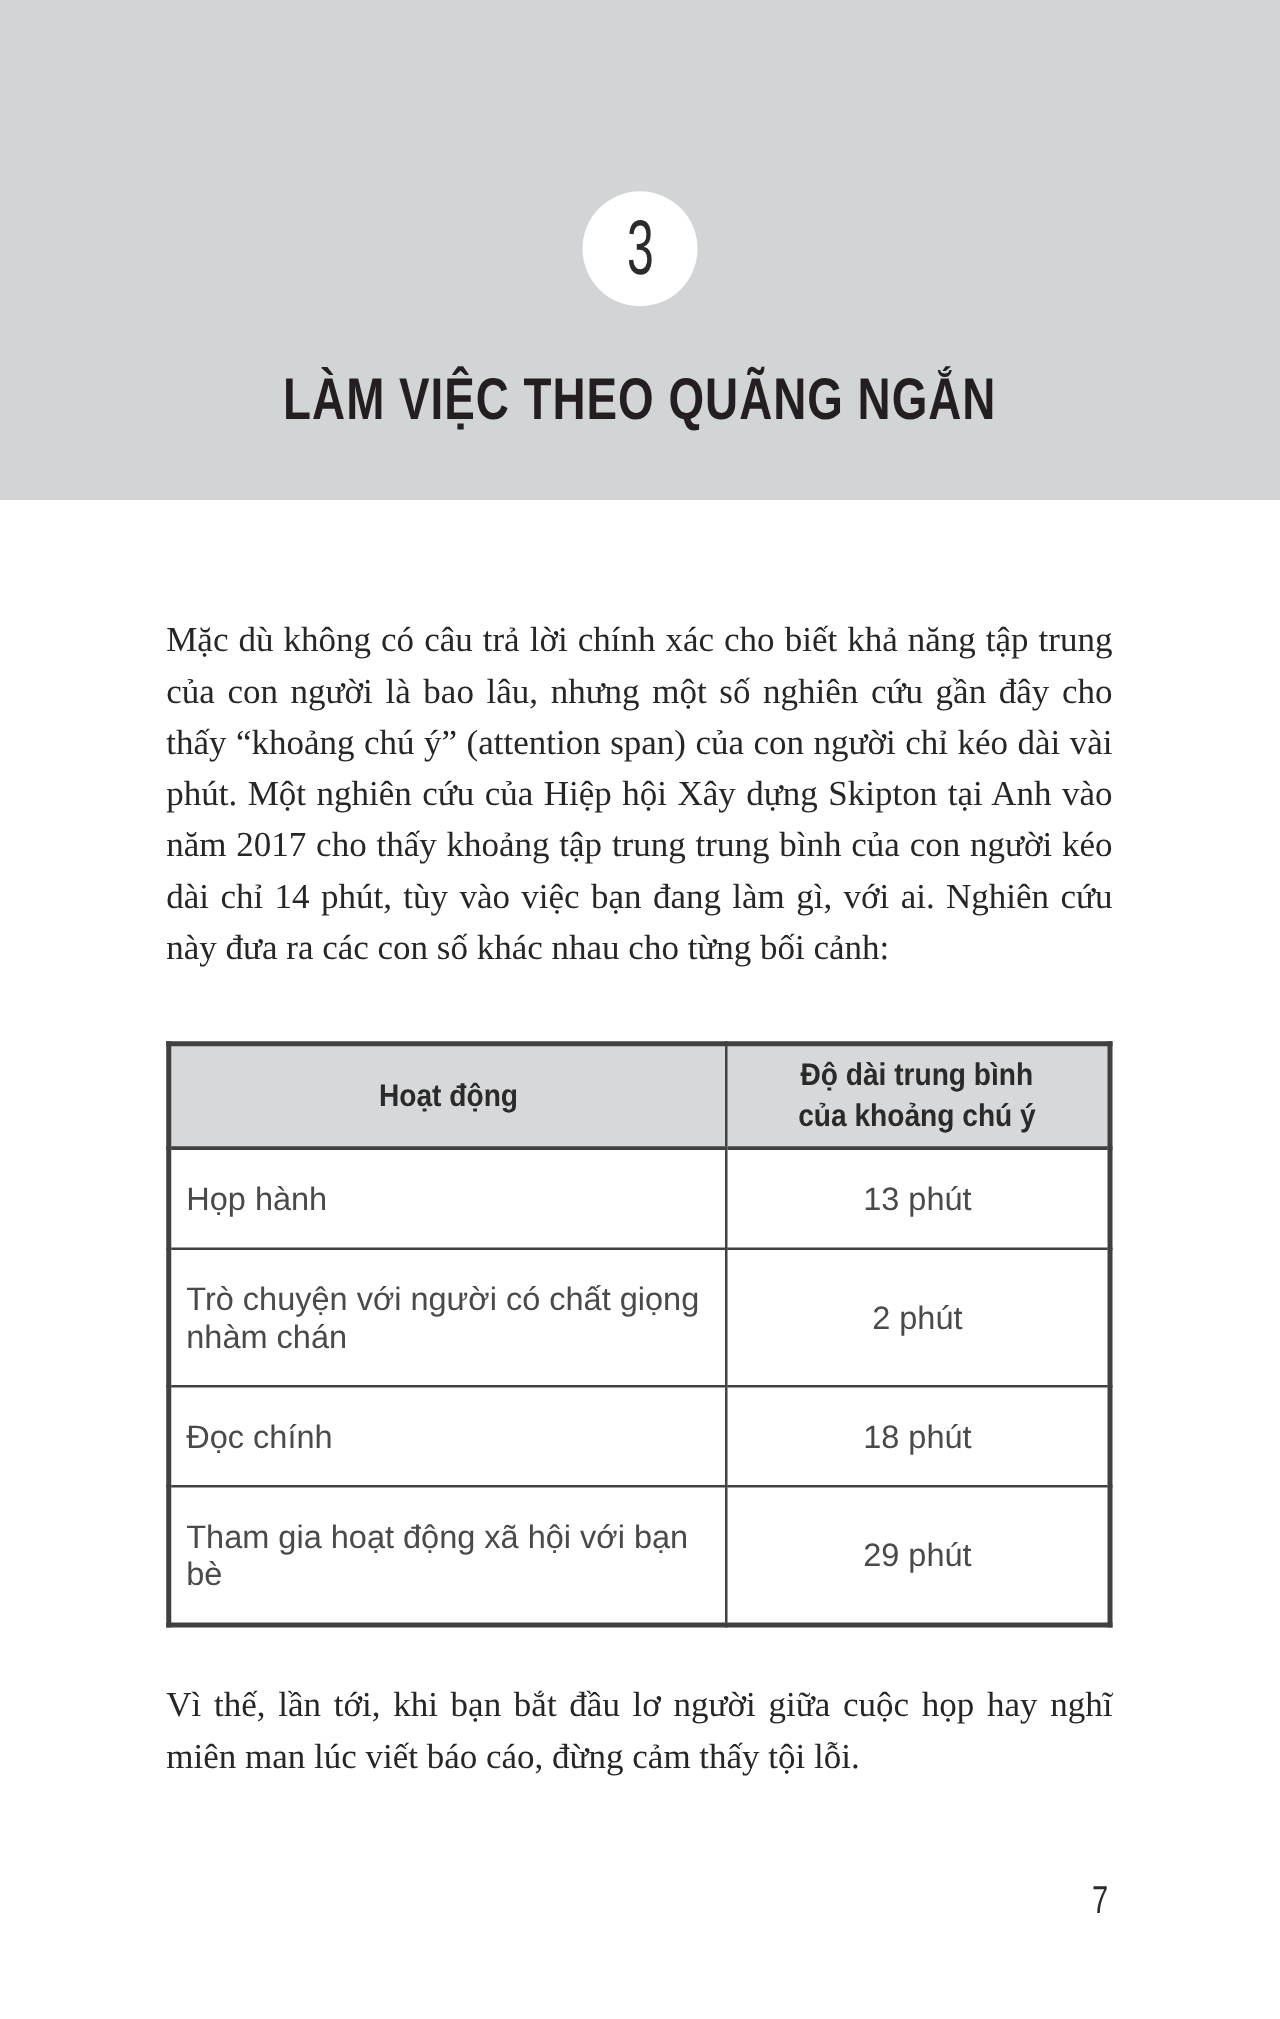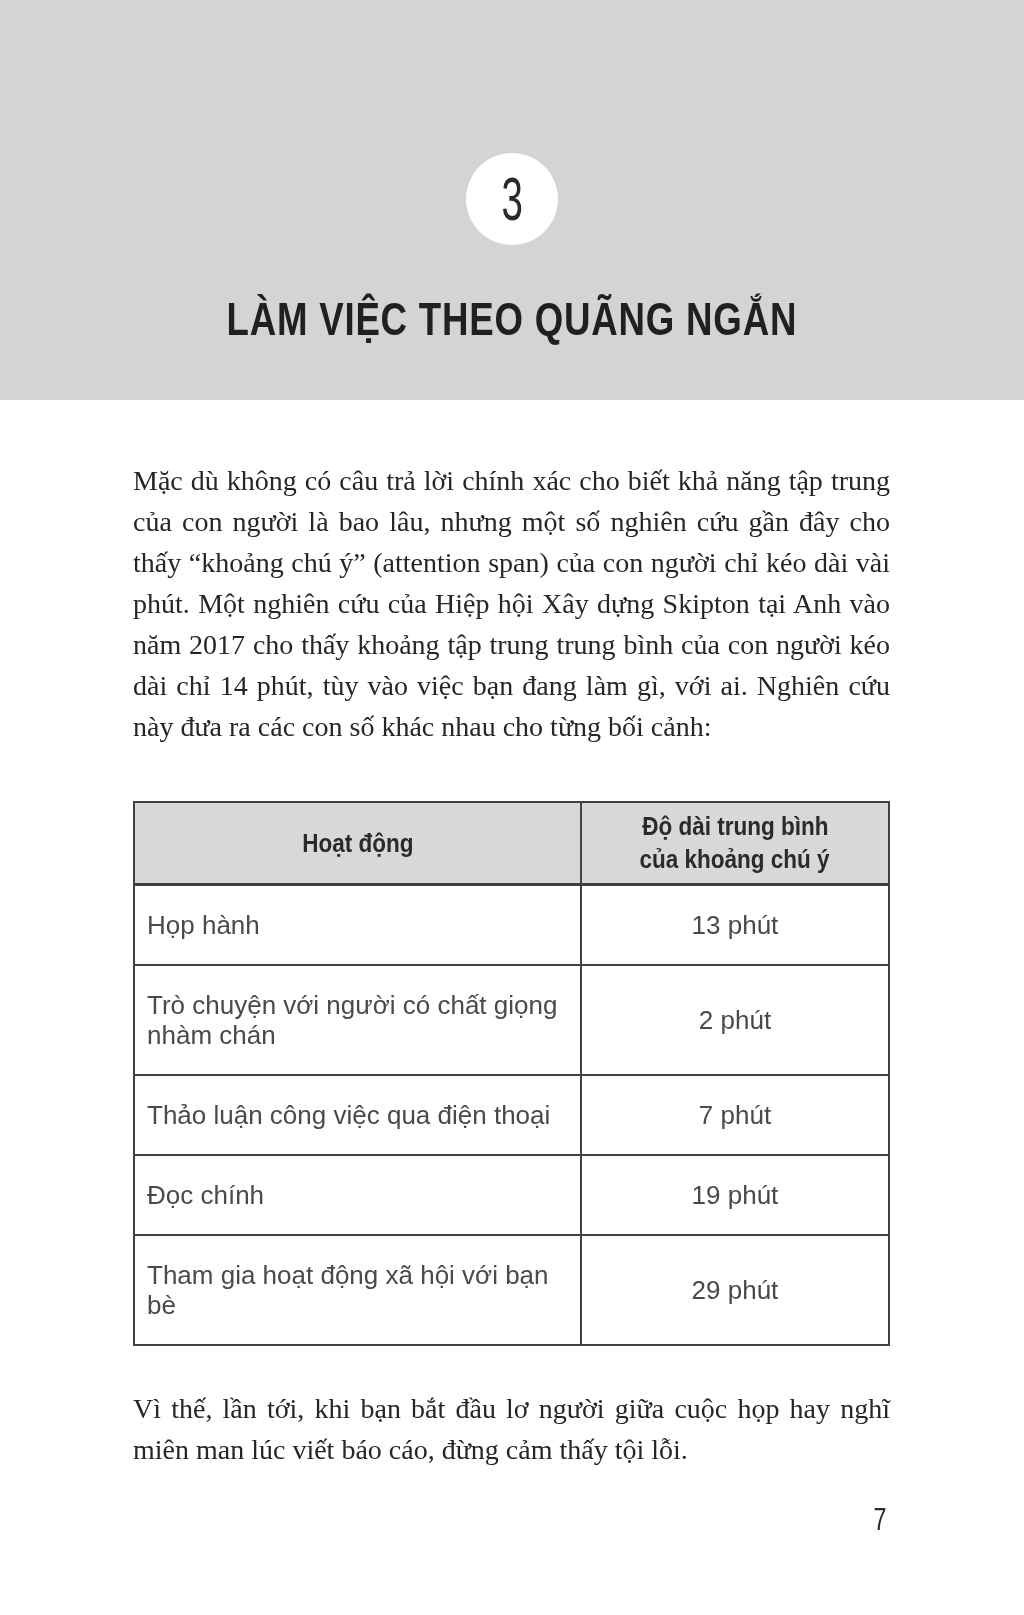--- a/index.html
+++ b/index.html
@@ -65,29 +65,29 @@
   }
 
   
   .content { margin: 0 134px 0 133px; }
   .body-par {
     font-size: 28px;
     line-height: 41px;
     text-align: justify;
     color: #262626;
   }
-  .intro { margin-top: 60px; }
+  .intro { margin-top: 92px; }
   .outro { margin-top: 42px; }
 
   
   .attention-table {
     margin-top: 54px;
     width: 100%;
     border-collapse: collapse;
-    border: 2px solid #404040;
+    border: 4px solid #404040;
   }
   .attention-table th, .attention-table td { border: 2px solid #414042; }
   .attention-table thead th {
     background: #d7d8d9;
     border-bottom-width: 3px;
     padding: 7px 4px;
     font-family: "Liberation Sans", sans-serif;
     font-weight: 700;
     font-size: 25px;
     line-height: 33px;
@@ -157,26 +157,22 @@
       <tbody>
         <tr>
           <td class="activity-cell">Họp hành</td>
           <td class="duration-cell">13 phút</td>
         </tr>
         <tr>
           <td class="activity-cell">Trò chuyện với người có chất giọng nhàm chán</td>
           <td class="duration-cell">2 phút</td>
         </tr>
         <tr>
-          <td class="activity-cell">Thảo luận công việc qua điện thoại</td>
-          <td class="duration-cell">7 phút</td>
-        </tr>
-        <tr>
           <td class="activity-cell">Đọc chính</td>
-          <td class="duration-cell">19 phút</td>
+          <td class="duration-cell">18 phút</td>
         </tr>
         <tr>
           <td class="activity-cell">Tham gia hoạt động xã hội với bạn bè</td>
           <td class="duration-cell">29 phút</td>
         </tr>
       </tbody>
     </table>
 
     <p class="body-par outro">Vì thế, lần tới, khi bạn bắt đầu lơ người giữa cuộc họp hay nghĩ miên man lúc viết báo cáo, đừng cảm thấy tội lỗi.</p>
 

